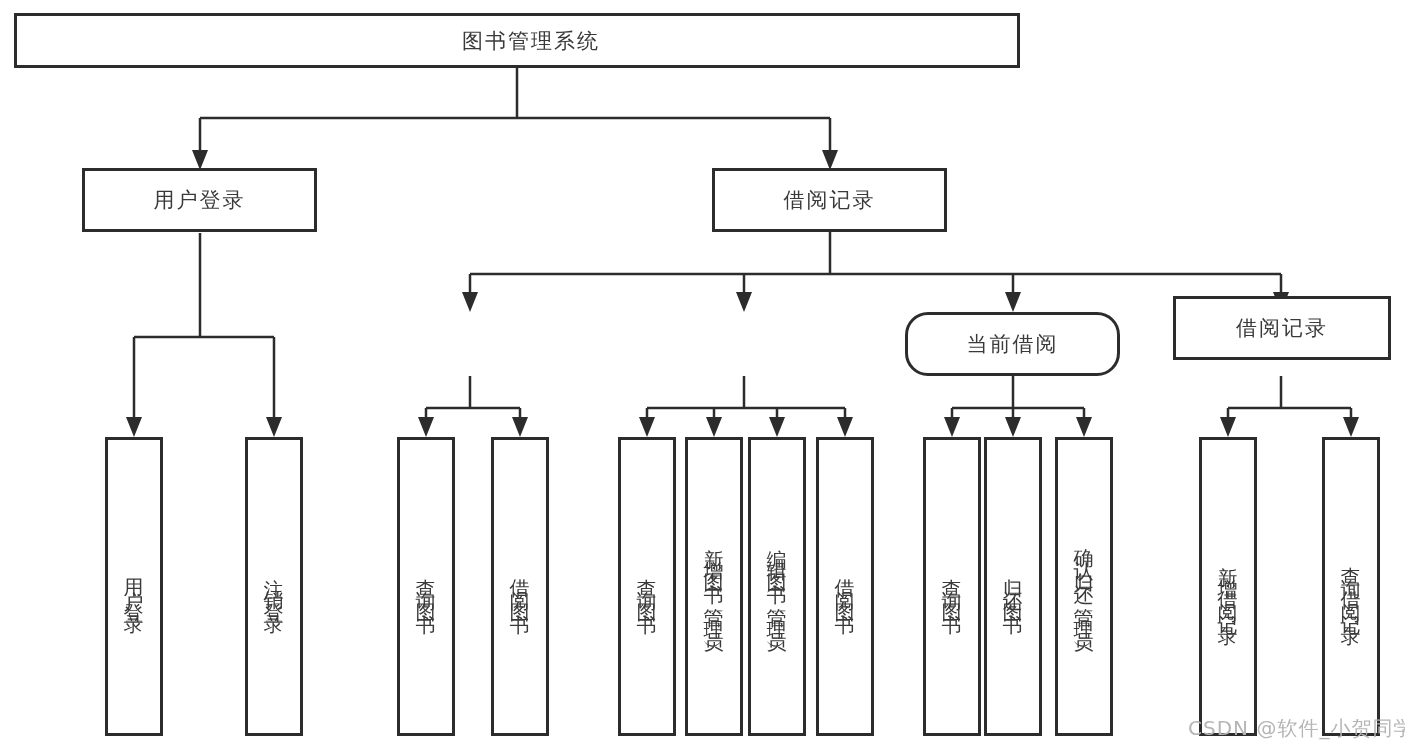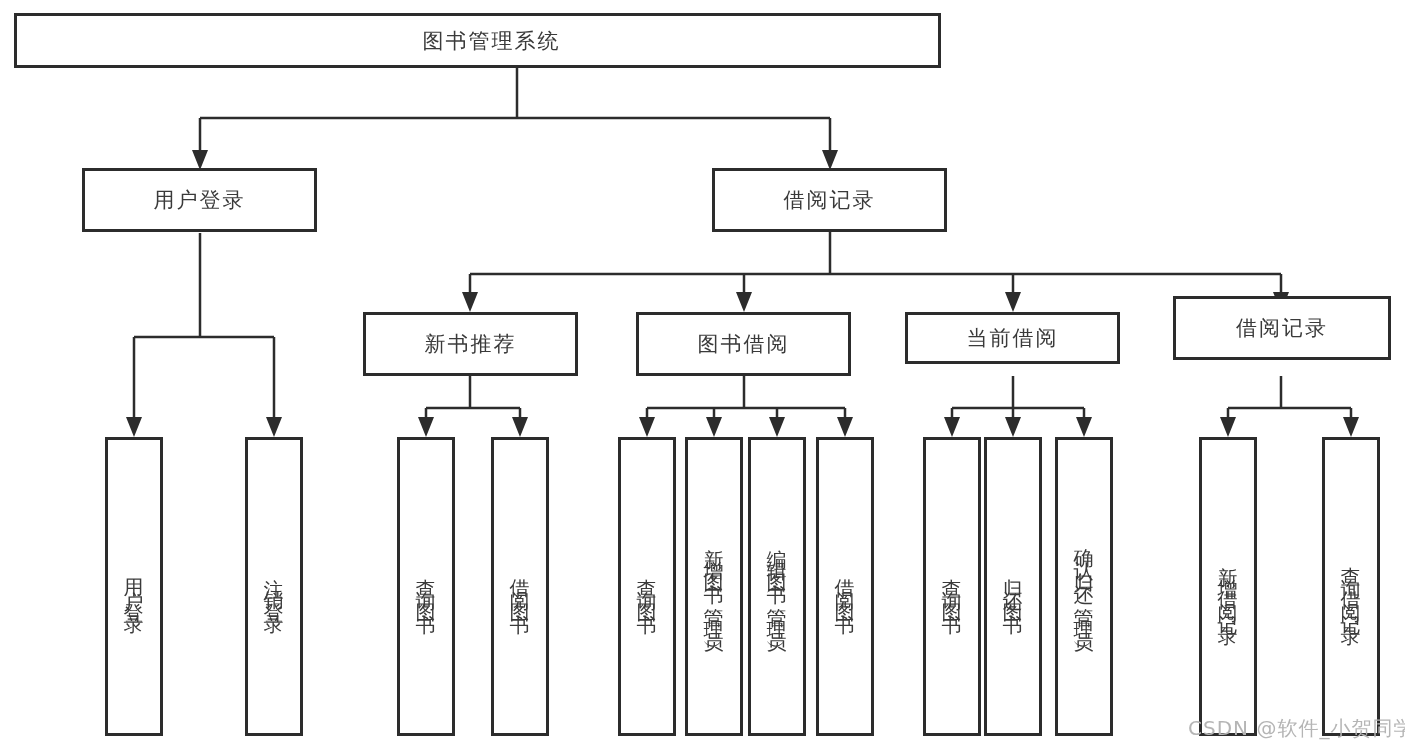--- a/index.html
+++ b/index.html
@@ -86,28 +86,26 @@
       M706 417 L722 417 L714 437 Z
       M769 417 L785 417 L777 437 Z
       M837 417 L853 417 L845 437 Z
       M944 417 L960 417 L952 437 Z
       M1005 417 L1021 417 L1013 437 Z
       M1076 417 L1092 417 L1084 437 Z
       M1220 417 L1236 417 L1228 437 Z
       M1343 417 L1359 417 L1351 437 Z"></path>
   </svg>
 
-  <div class="hbox" style="left:14px; top:13px; width:927px; height:55px;padding-left:28px;">图书管理系统</div>
+  <div class="hbox" style="left:14px; top:13px; width:1006px; height:55px;padding-left:28px;">图书管理系统</div>
 
   <div class="hbox" style="left:82px; top:168px; width:235px; height:64px;">用户登录</div>
   <div class="hbox" style="left:712px; top:168px; width:235px; height:64px;">借阅记录</div>
 
-  <div class="hbox" style="left:363px; top:312px; width:215px; height:64px;">新书推荐</div>
-  <div class="hbox" style="left:636px; top:312px; width:215px; height:64px;">图书借阅</div>
-  <div class="hbox" style="left:905px; top:312px; width:215px; height:52px;">当前借阅</div>
+  <div class="hbox" style="left:905px; top:312px; width:215px; height:64px;border-radius:23px;">当前借阅</div>
   <div class="hbox" style="left:1173px; top:296px; width:218px; height:64px;">借阅记录</div>
 
   <div class="vbox" style="left:105px;">用户登录</div>
   <div class="vbox" style="left:245px;">注销登录</div>
 
   <div class="vbox" style="left:397px;">查询图书</div>
   <div class="vbox" style="left:491px;">借阅图书</div>
 
   <div class="vbox" style="left:618px;">查询图书</div>
   <div class="vbox" style="left:685px;">新增图书（管理员）</div>

